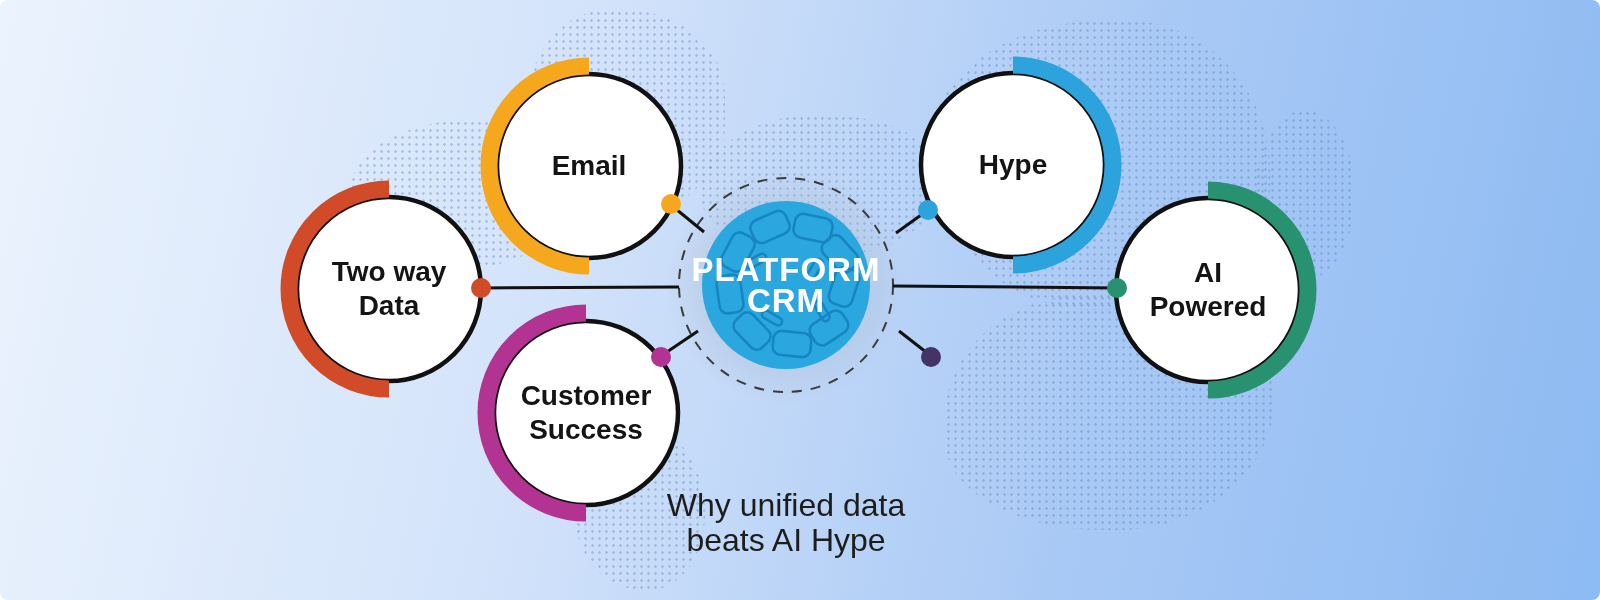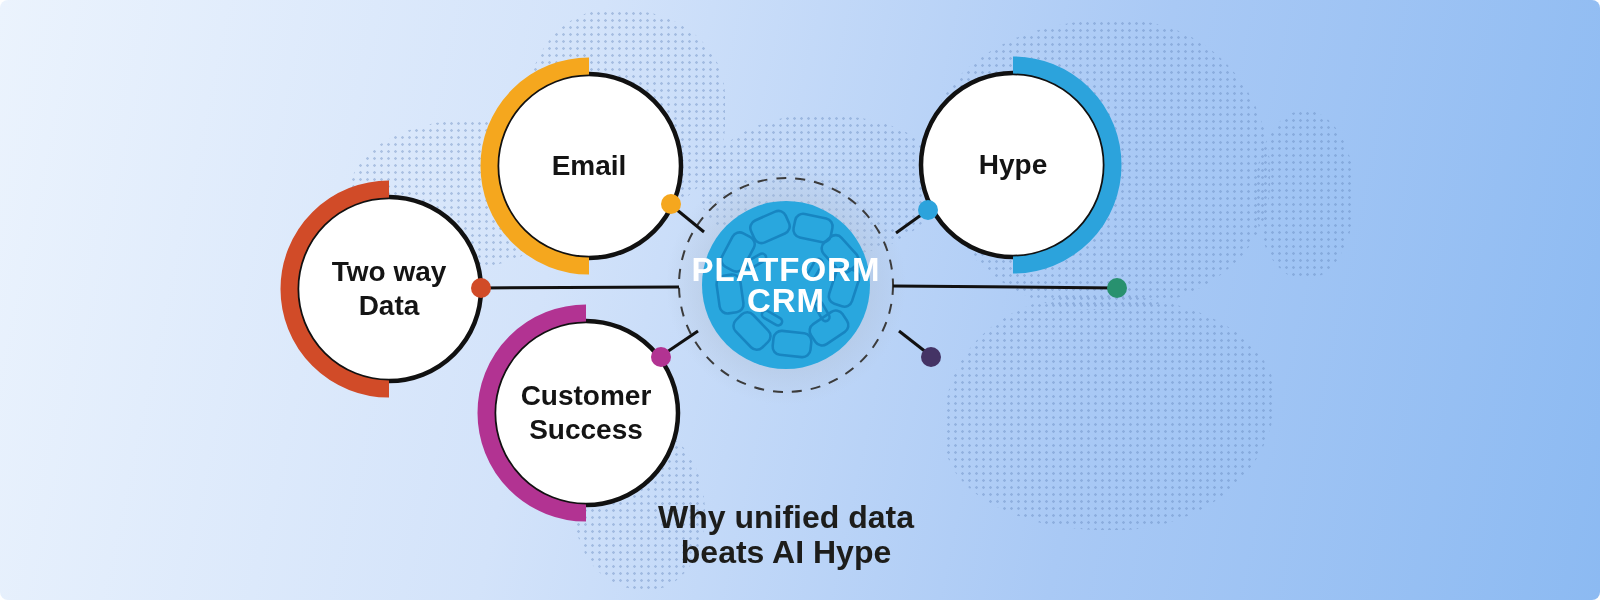--- a/index.html
+++ b/index.html
@@ -34,21 +34,21 @@
   }
   .center-node{position:absolute;left:676px;top:175px;width:220px;height:220px;z-index:3;}
   .center-svg{position:absolute;left:0;top:0;width:220px;height:220px;}
   .center-label{
     position:absolute;left:20px;top:20px;width:180px;height:180px;
     display:flex;align-items:center;justify-content:center;text-align:center;
     font-weight:bold;font-size:33px;line-height:31px;letter-spacing:1px;color:#ffffff;white-space:pre-line;
   }
   .title{
     position:absolute;left:786px;top:488px;transform:translateX(-50%);z-index:2;
-    font-weight:bold;font-size:32px;line-height:35px;color:#1d1d1b;text-align:center;white-space:pre-line;margin-top:12px;
+    font-weight:normal;font-size:32px;line-height:35px;color:#1d1d1b;text-align:center;white-space:pre-line;
   }
 </style>
 </head>
 <body>
 
 <div class="canvas">
 
   <div class="map-patch p1"></div>
   <div class="map-patch p2"></div>
   <div class="map-patch p3"></div>
@@ -93,20 +93,28 @@
 
   <div class="node" style="left:269px;top:169px;">
     <svg class="node-svg" viewBox="0 0 240 240">
       <circle cx="120" cy="120" r="92" fill="#ffffff" stroke-width="4.5" stroke="#111111"></circle>
       <path d="M120,20 A100,100 0 0 0 120,220" fill="none" stroke-width="17" stroke="#D14B28"></path>
     </svg>
     <div class="node-label">Two way
 Data</div>
   </div>
 
+  <div class="node" style="left:1088px;top:170px;">
+    <svg class="node-svg" viewBox="0 0 240 240">
+      <circle cx="120" cy="120" r="92" fill="#ffffff" stroke-width="4.5" stroke="#111111"></circle>
+      <path d="M120,20 A100,100 0 0 1 120,220" fill="none" stroke-width="17" stroke="#28916F"></path>
+    </svg>
+    <div class="node-label">AI
+Powered</div>
+  </div>
 
   <div class="node" style="left:466px;top:293px;">
     <svg class="node-svg" viewBox="0 0 240 240">
       <circle cx="120" cy="120" r="92" fill="#ffffff" stroke-width="4.5" stroke="#111111"></circle>
       <path d="M120,20 A100,100 0 0 0 120,220" fill="none" stroke-width="17" stroke="#B23392"></path>
     </svg>
     <div class="node-label">Customer
 Success</div>
   </div>
 

